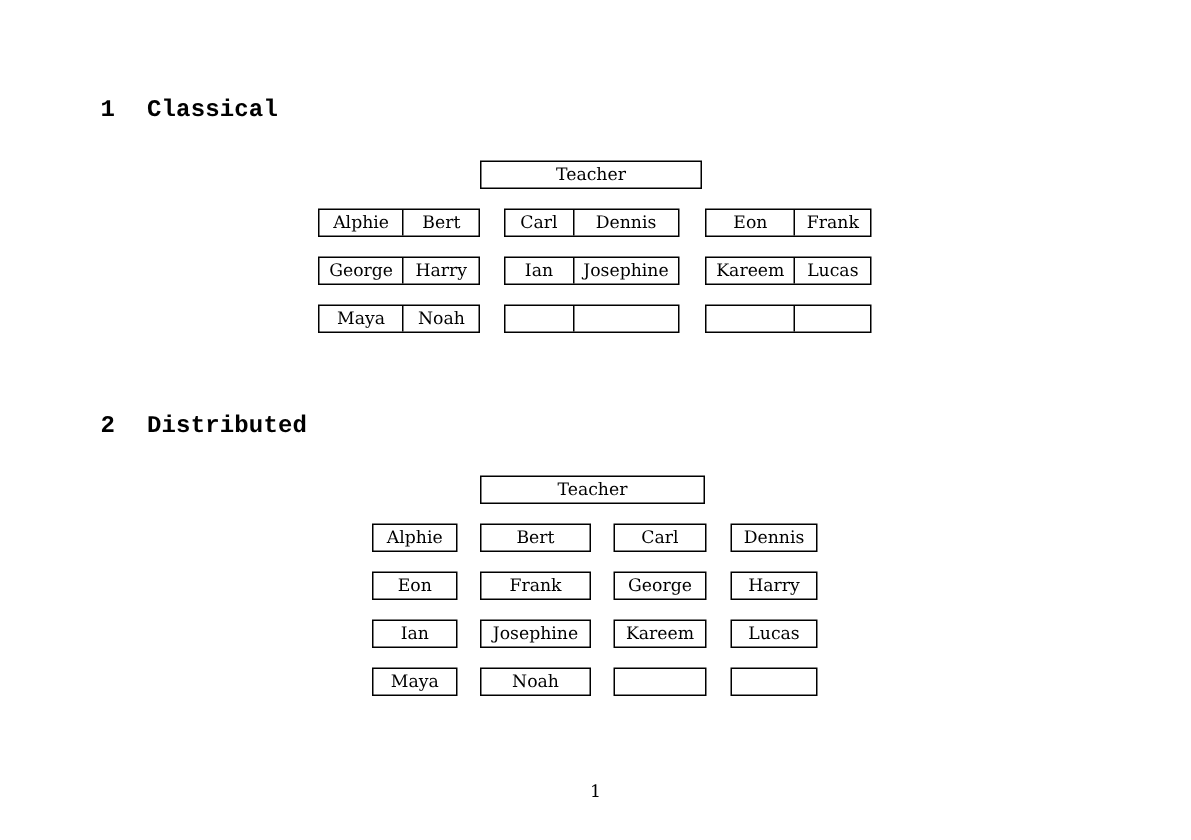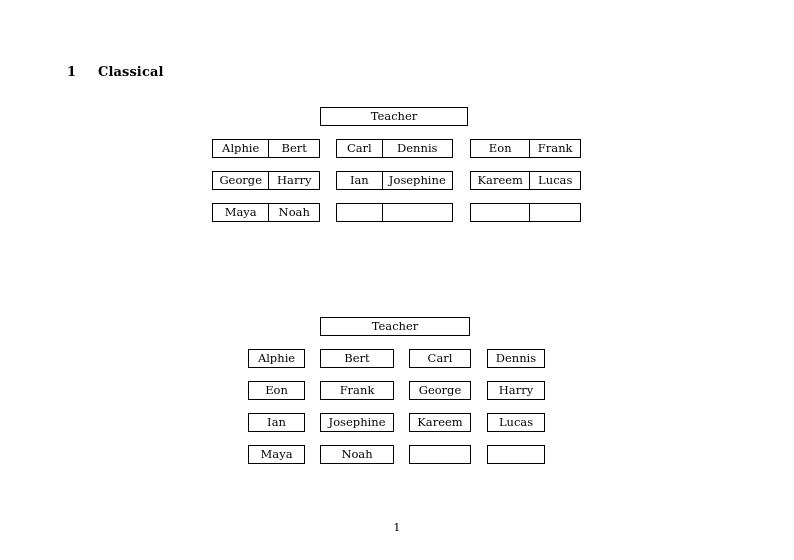--- a/index.html
+++ b/index.html
@@ -18,23 +18,24 @@
   .page {
     position: relative;
     width: 794px;
     height: 560px;
   }
 
   
   .section-heading {
     position: absolute;
     font-weight: bold;
-    font-size: 13px;
+    font-size: 16px;
     letter-spacing: 0.1px;
     white-space: nowrap;
+    font-family: Liberation Mono, monospace;
   }
   .section-heading .sec-num {
     display: inline-block;
     width: 31px;
   }
   #heading-classical   { left: 67px; top: 64px; }
   #heading-distributed { left: 67px; top: 275px; }
 
   
   .boxrow {
@@ -145,20 +146,23 @@
     <div class="grp" id="s1-r2-g1" style="left: 336px; width: 117px;">
       <div class="cell" id="s1-r2-g1-c0" style="width: 45px;"></div>
       <div class="cell" id="s1-r2-g1-c1" style="width: 71px;"></div>
     </div>
     <div class="grp" id="s1-r2-g2" style="left: 470px; width: 111px;">
       <div class="cell" id="s1-r2-g2-c0" style="width: 59px;"></div>
       <div class="cell" id="s1-r2-g2-c1" style="width: 51px;"></div>
     </div>
   </div>
 
+  <div class="section-heading" id="heading-distributed">
+    <span class="sec-num">2</span><span>Distributed</span>
+  </div>
 
   <div class="boxrow" id="s2-teacher-row" style="top: 317px; left: 0px;">
     <div class="sbox" id="s2-teacher-box" style="left: 320px; width: 150px;">Teacher</div>
   </div>
 
   <div class="boxrow" id="s2-r0" style="top: 349px; left: 0px;">
     <div class="sbox" id="s2-r0-c0" style="left: 248px; width: 57px;">Alphie</div>
     <div class="sbox" id="s2-r0-c1" style="left: 320px; width: 74px;">Bert</div>
     <div class="sbox" id="s2-r0-c2" style="left: 409px; width: 62px;">Carl</div>
     <div class="sbox" id="s2-r0-c3" style="left: 487px; width: 58px;">Dennis</div>

